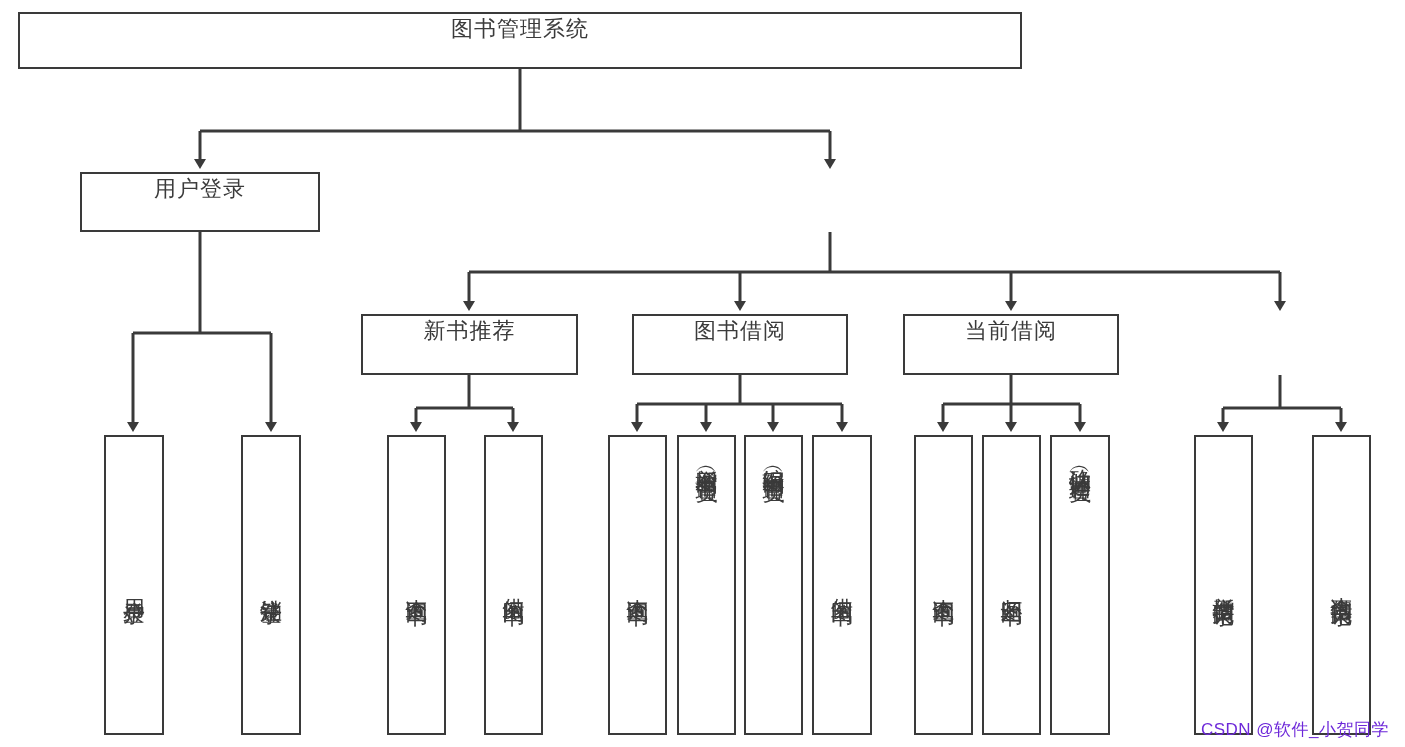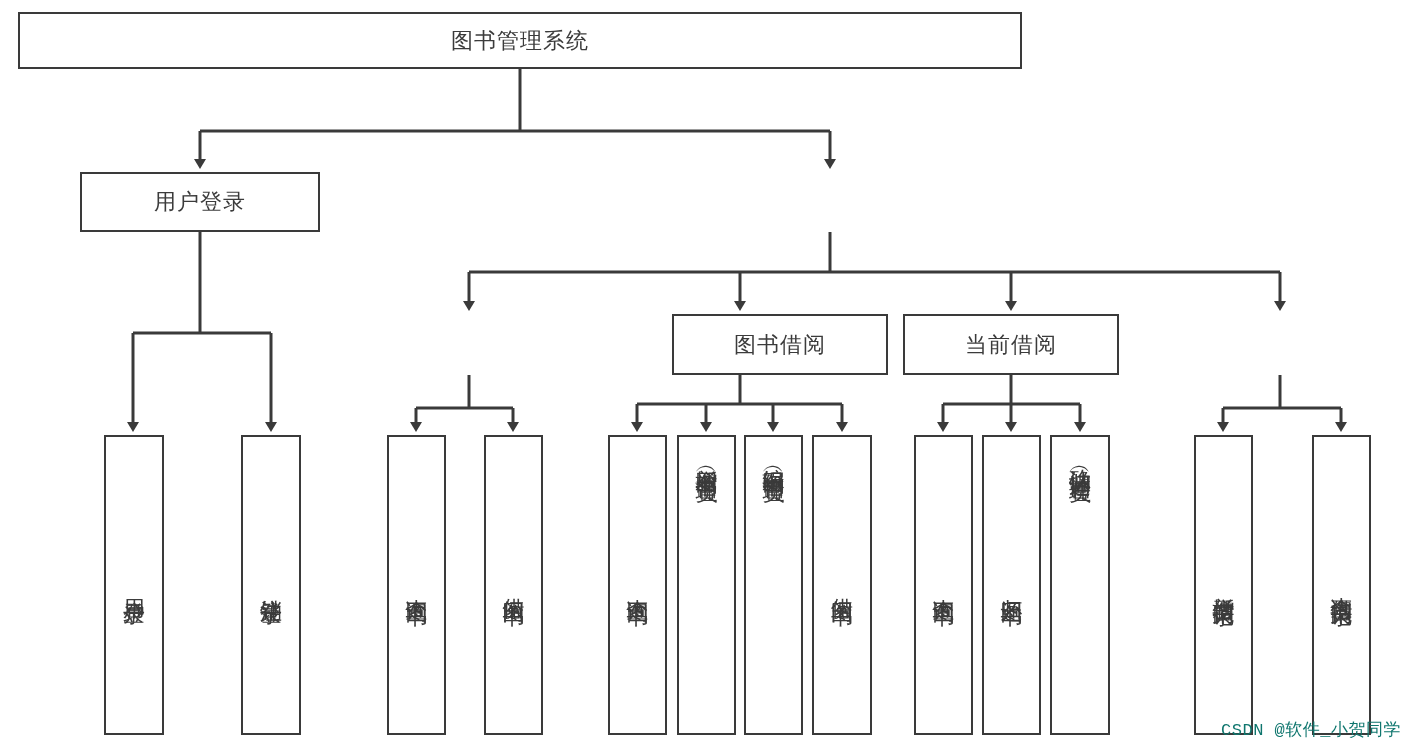--- a/index.html
+++ b/index.html
@@ -25,21 +25,20 @@
     width: 1405px;
     height: 747px;
     pointer-events: none;
   }
   .node {
     position: absolute;
     box-sizing: border-box;
     border: 2px solid #3a3a3a;
     background: #ffffff;
     display: flex;
-    align-items: center;
     justify-content: center;
     color: #3b3b3b;
     z-index: 2;
   }
   .node.h {
     font-size: 22px;
     letter-spacing: 1px;
     white-space: nowrap;
   }
   .node.v {
@@ -55,28 +54,27 @@
     letter-spacing: 2px;
     color: #3b3b3b;
     white-space: nowrap;
   }
   .node.v.center {
     align-items: center;
     padding-top: 0;
   }
   #watermark {
     position: absolute;
-    right: 4px;
+    right: 16px;
     bottom: 6px;
     font-size: 17px;
-    color: #0f766e;
+    color: #6d28d9;
     z-index: 5;
     white-space: nowrap;
     letter-spacing: 0.5px;
-    font-family: Liberation Mono, monospace;
   }
 </style>
 </head>
 <body>
 
 <div id="canvas">
 
   <svg id="wires" viewBox="0 0 1405 747">
     <defs>
       <marker id="arrow" markerWidth="10" markerHeight="12" refX="1" refY="6" orient="auto" markerUnits="userSpaceOnUse">
@@ -128,21 +126,24 @@
   </svg>
 
   <div class="node h" id="n-root" style="left: 18px; top: 12px; width: 1004px; height: 57px;">
     <span>图书管理系统</span>
   </div>
 
   <div class="node h" id="n-l2-0" style="left: 80px; top: 172px; width: 240px; height: 60px;">
     <span>用户登录</span>
   </div>
 
-  <div class="node h" id="n-l3-1" style="left: 632px; top: 314px; width: 216px; height: 61px; margin-left: 40px;">
+  <div class="node h" id="n-l3-0" style="left: 361px; top: 314px; width: 217px; height: 61px;">
+    <span>新书推荐</span>
+  </div>
+  <div class="node h" id="n-l3-1" style="left: 632px; top: 314px; width: 216px; height: 61px;">
     <span>图书借阅</span>
   </div>
   <div class="node h" id="n-l3-2" style="left: 903px; top: 314px; width: 216px; height: 61px;">
     <span>当前借阅</span>
   </div>
 
   <div class="node v center" id="n-lf-0" style="left: 104px; top: 435px; width: 60px; height: 300px;">
     <span class="vtext">用户登录</span>
   </div>
   <div class="node v center" id="n-lf-1" style="left: 241px; top: 435px; width: 60px; height: 300px;">

